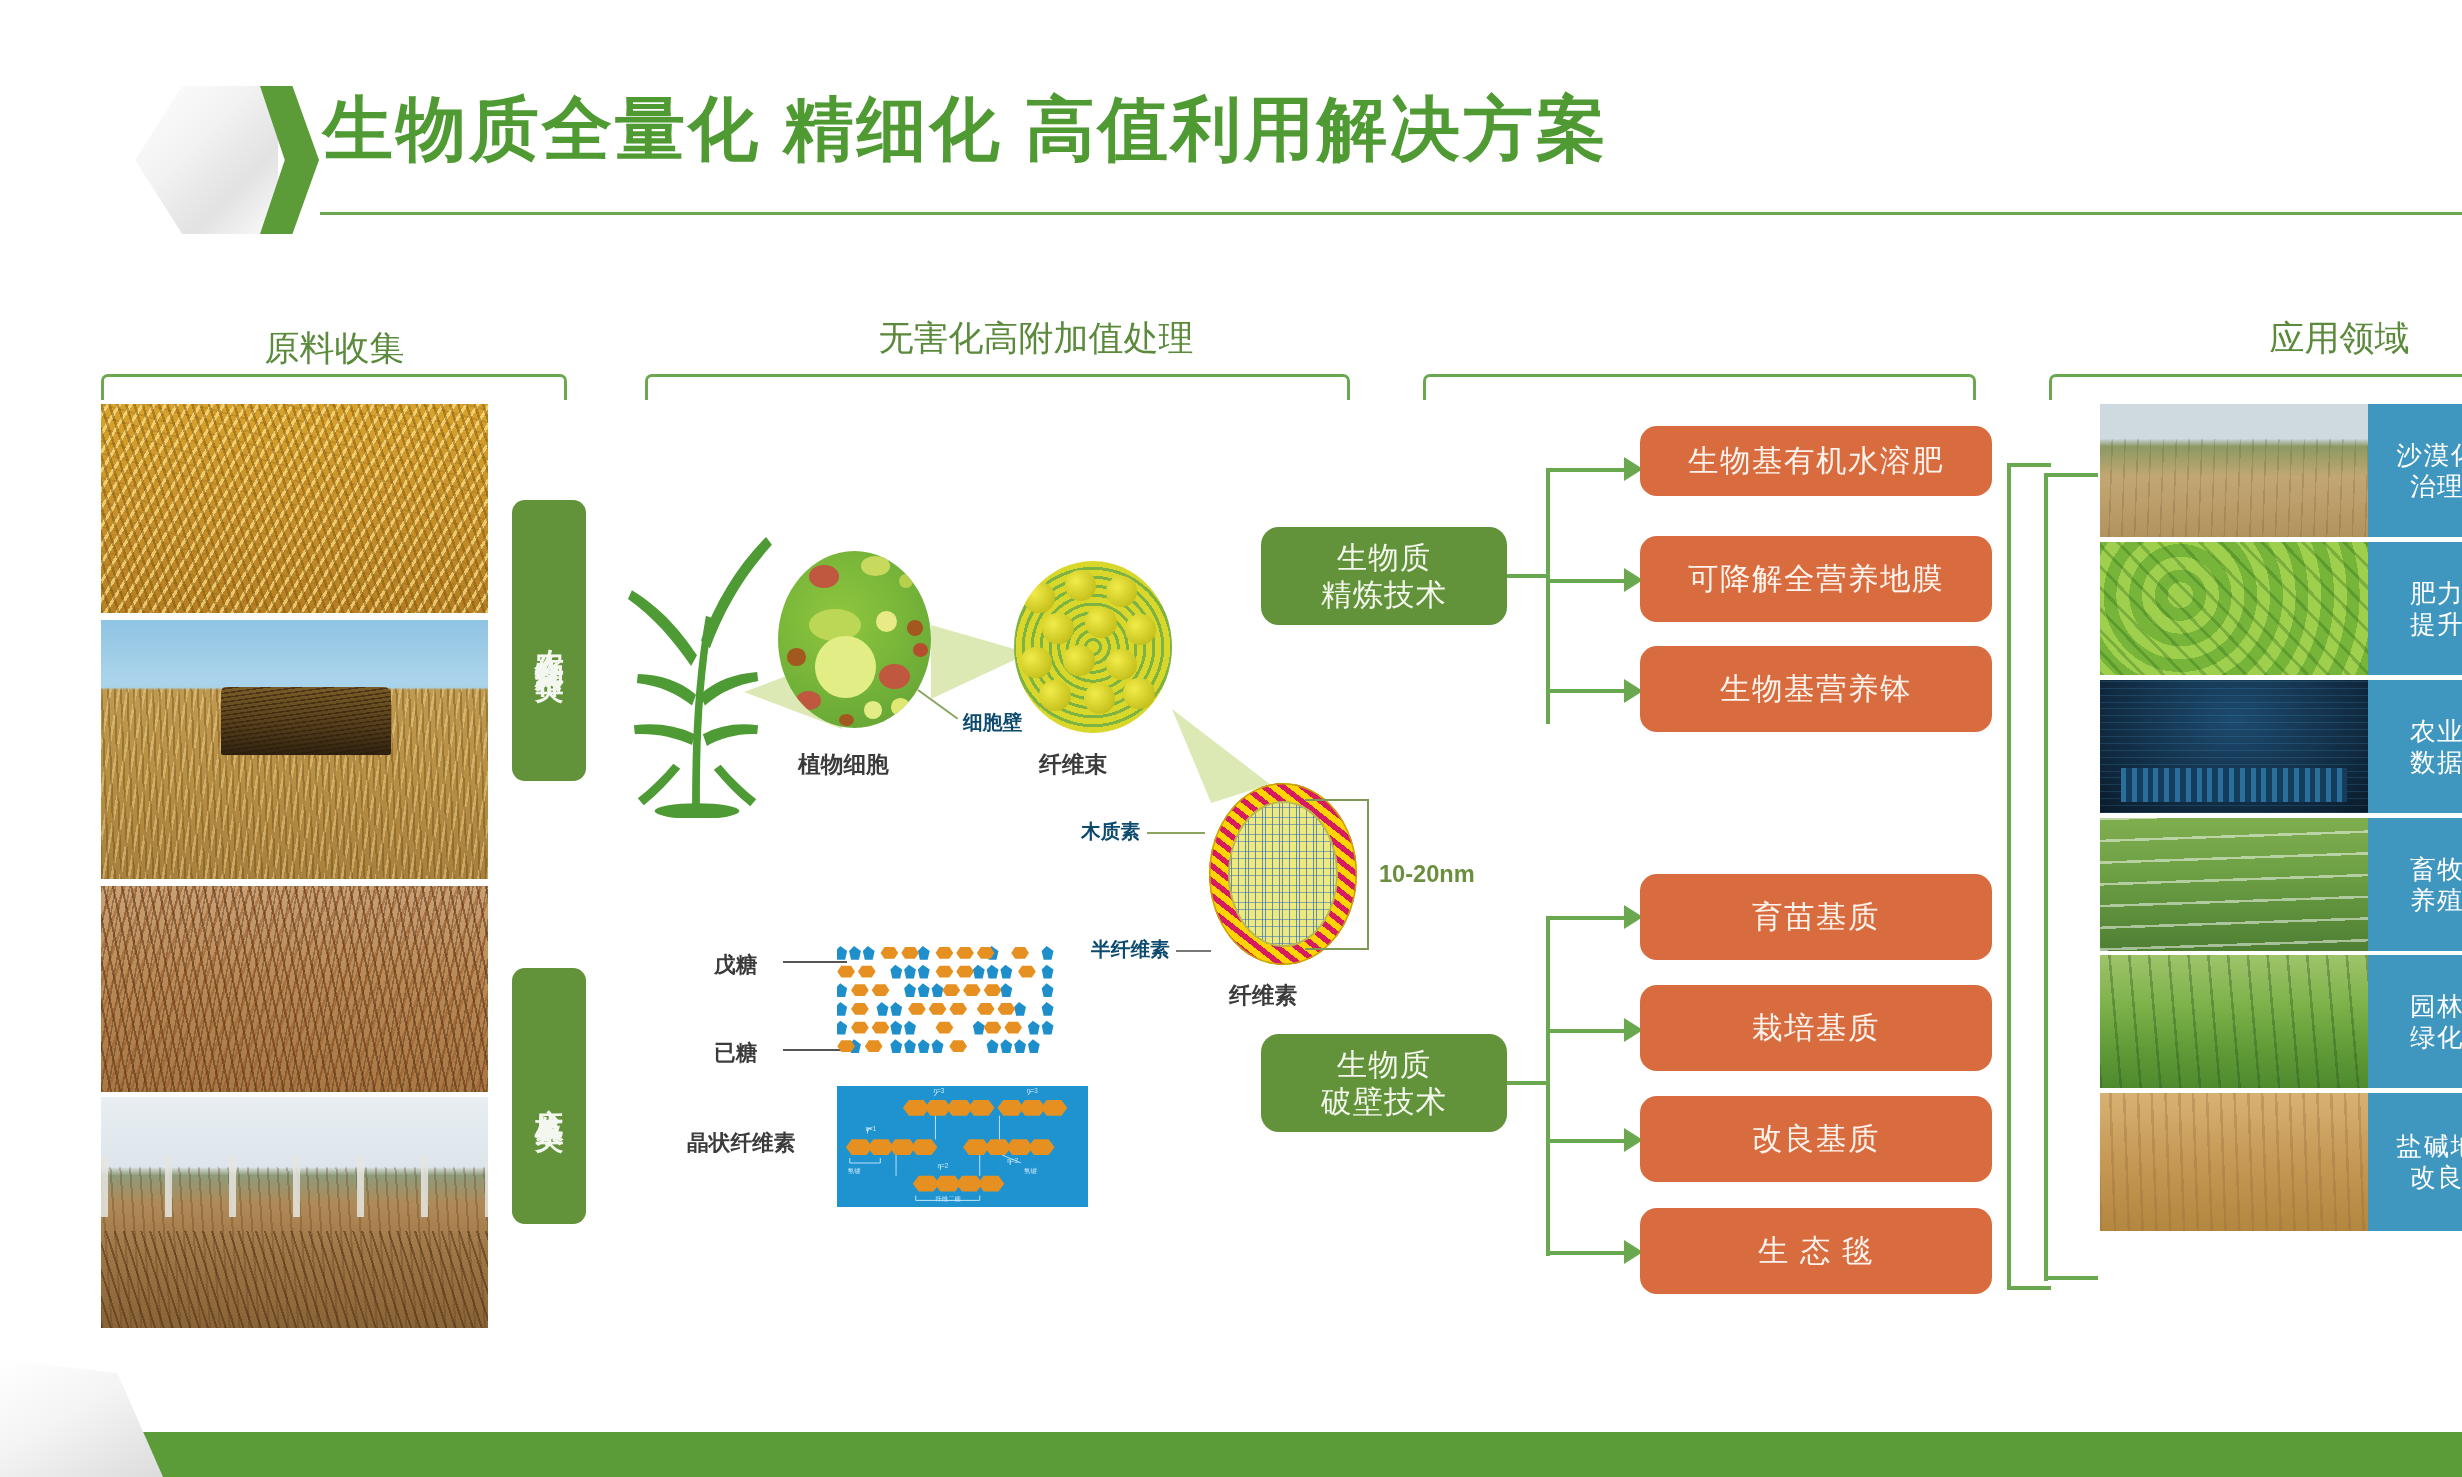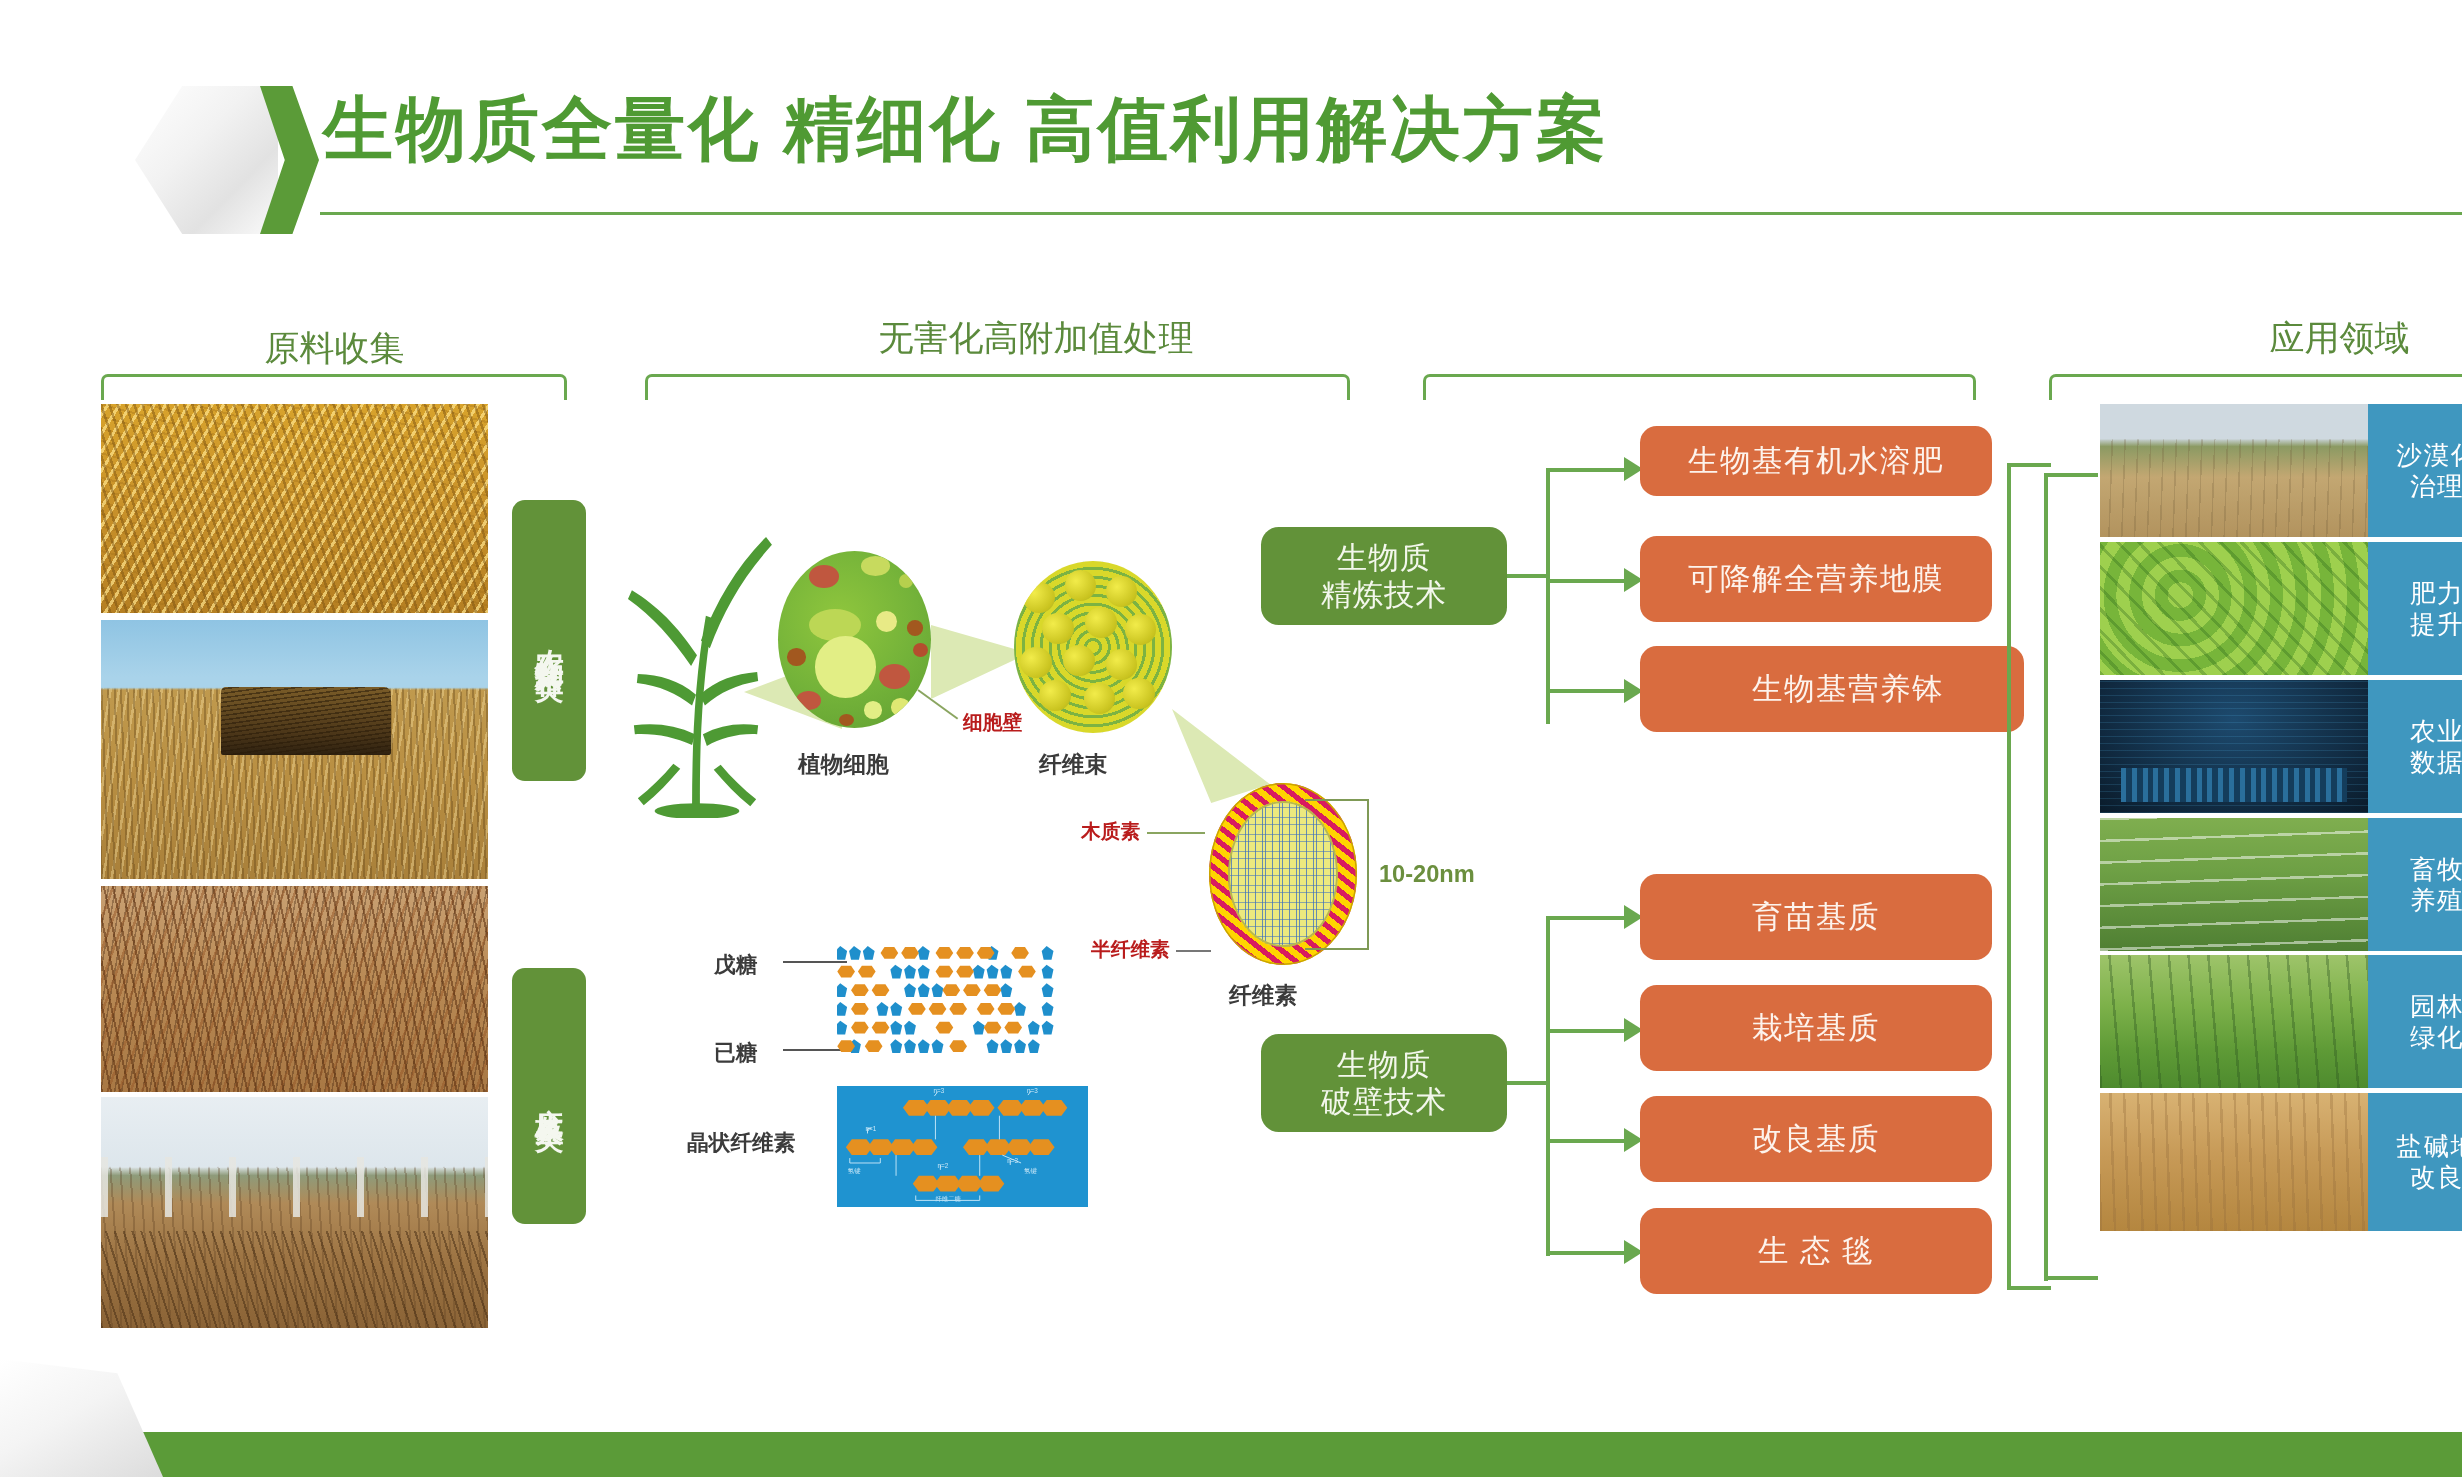--- a/index.html
+++ b/index.html
@@ -122,21 +122,21 @@
     box-shadow:inset 0 0 0 1.5px #c9a400;
   }
   .micro-inner{
     position:absolute;border-radius:50%;
     background:
       repeating-linear-gradient(90deg,rgba(60,110,190,.75) 0 0.5px,rgba(0,0,0,0) 0.5px 3.4px),
       repeating-linear-gradient(0deg,rgba(60,110,190,.55) 0 0.5px,rgba(0,0,0,0) 0.5px 3.4px),
       #ece97e;
     box-shadow:inset 0 0 0 2px #b9b84c;
   }
-  .lbl-sm{position:absolute;font-size:19.7px;color:#b91c1c;white-space:nowrap;font-weight:bold;}
+  .lbl-sm{position:absolute;font-size:19.7px;color:#0c4a6e;white-space:nowrap;font-weight:bold;}
   .lbl-dk{position:absolute;font-size:22.7px;color:#3b3b3b;white-space:nowrap;font-weight:bold;}
   .lbl-nm{position:absolute;font-size:23.6px;color:#6b8f3e;white-space:nowrap;font-weight:bold;}
   .leader{position:absolute;background:#8aa560;}
 
   .sugar-grid{position:absolute;}
   .cryst-box{position:absolute;background:#1f93d0;}
 
   
   .tech{
     position:absolute;background:#629239;border-radius:17.7px;
@@ -465,21 +465,21 @@
   <div class="conn" style="left:1546px;top:1029px;width:79px;height:3.9px;"></div>
   <div class="arrowhead" style="left:1624px;top:1018px;"></div>
   <div class="conn" style="left:1546px;top:1139px;width:79px;height:3.9px;"></div>
   <div class="arrowhead" style="left:1624px;top:1128px;"></div>
   <div class="conn" style="left:1546px;top:1251px;width:79px;height:3.9px;"></div>
   <div class="arrowhead" style="left:1624px;top:1240px;"></div>
   <div class="conn" style="left:1507px;top:1081px;width:41px;height:3.9px;"></div>
 
   <div class="prod" style="left:1640px;top:426px;width:352px;height:70px;">生物基有机水溶肥</div>
   <div class="prod" style="left:1640px;top:536px;width:352px;height:86px;">可降解全营养地膜</div>
-  <div class="prod" style="left:1640px;top:646px;width:352px;height:86px;padding-left:32px;">生物基营养钵</div>
+  <div class="prod" style="left:1640px;top:646px;width:352px;height:86px;">生物基营养钵</div>
 
   <div class="prod" style="left:1640px;top:874px;width:352px;height:86px;">育苗基质</div>
   <div class="prod" style="left:1640px;top:985px;width:352px;height:86px;">栽培基质</div>
   <div class="prod" style="left:1640px;top:1096px;width:352px;height:86px;">改良基质</div>
   <div class="prod" style="left:1640px;top:1208px;width:352px;height:86px;">生 态 毯</div>
 
   <div class="conn" style="left:2007px;top:463px;width:3.9px;height:827px;"></div>
   <div class="conn" style="left:2007px;top:463px;width:44px;height:3.9px;"></div>
   <div class="conn" style="left:2007px;top:1286px;width:44px;height:3.9px;"></div>
 

